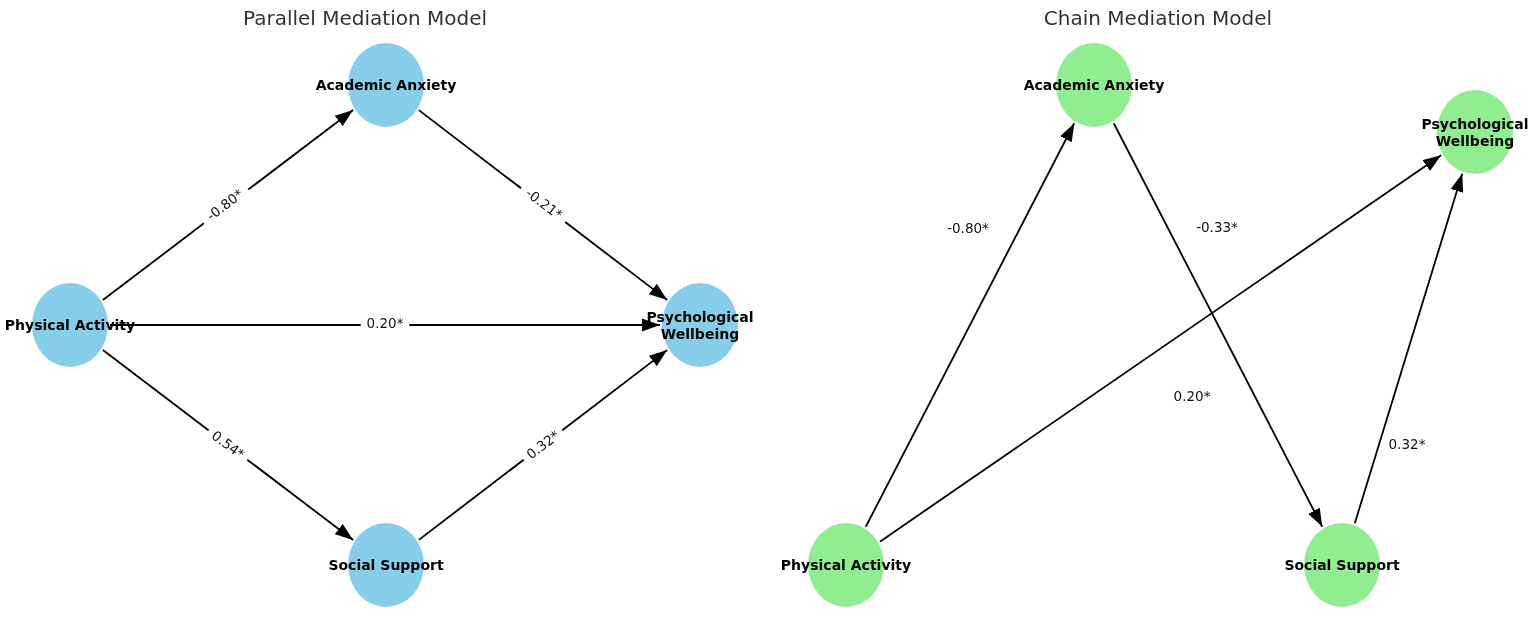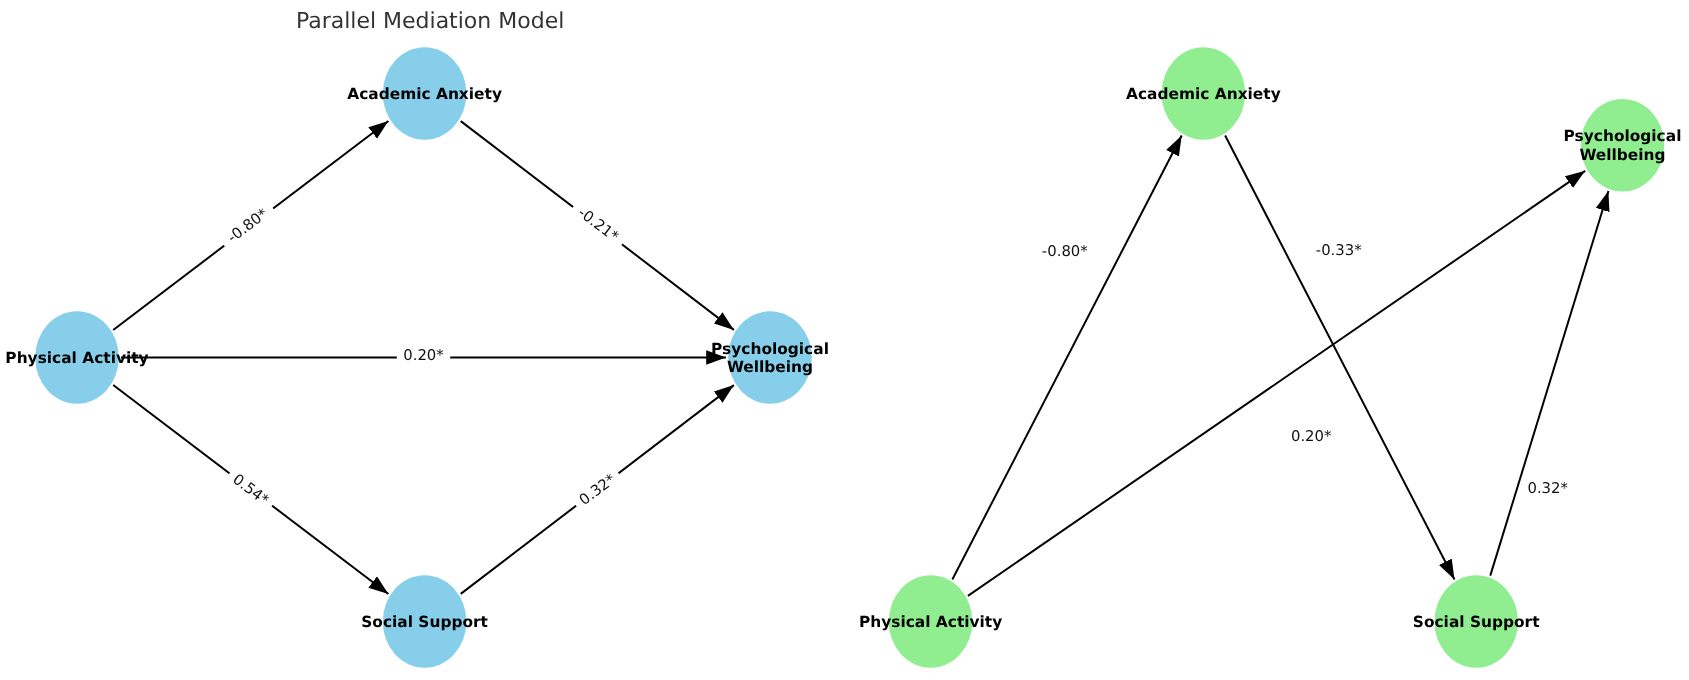--- a/index.html
+++ b/index.html
@@ -34,21 +34,22 @@
   .edge-label {
     font-family: "DejaVu Sans", "Liberation Sans", sans-serif;
     font-size: 13.5px;
     fill: #111111;
   }
 </style>
 </head>
 <body>
 
 <div class="figure">
-  <div class="diagram-title" id="title-0" style="left: 391px; top: 6px;">Parallel Mediation Model</div>
+  <div class="diagram-title" id="title-0" style="left: 365px; top: 6px;">Parallel Mediation Model</div>
+  <div class="diagram-title" id="title-1" style="left: 1158px; top: 6px;">Chain Mediation Model</div>
   <svg id="graph-svg" xmlns="http://www.w3.org/2000/svg" width="1535" height="618" viewBox="0 0 1535 618">
       <defs>
         <marker id="arrowhead" viewBox="0 0 20 14" refX="18" refY="7" markerWidth="20" markerHeight="14" markerUnits="userSpaceOnUse" orient="auto">
           <path d="M0,0.5 L18,7 L0,13.5 Z" fill="#000000"></path>
         </marker>
       </defs>
       <line x1="102.91126243651334" y1="300.00410447859747" x2="353.0887375634867" y2="109.99589552140253" stroke="#000000" stroke-width="1.8" marker-end="url(#arrowhead)"></line>
       <line x1="418.843563827532" y1="110.10336088728565" x2="667.1564361724679" y2="299.89663911271435" stroke="#000000" stroke-width="1.8" marker-end="url(#arrowhead)"></line>
       <line x1="110" y1="325" x2="660" y2="325" stroke="#000000" stroke-width="1.8" marker-end="url(#arrowhead)"></line>
       <line x1="102.91126243651334" y1="349.99589552140253" x2="353.0887375634867" y2="540.0041044785975" stroke="#000000" stroke-width="1.8" marker-end="url(#arrowhead)"></line>

